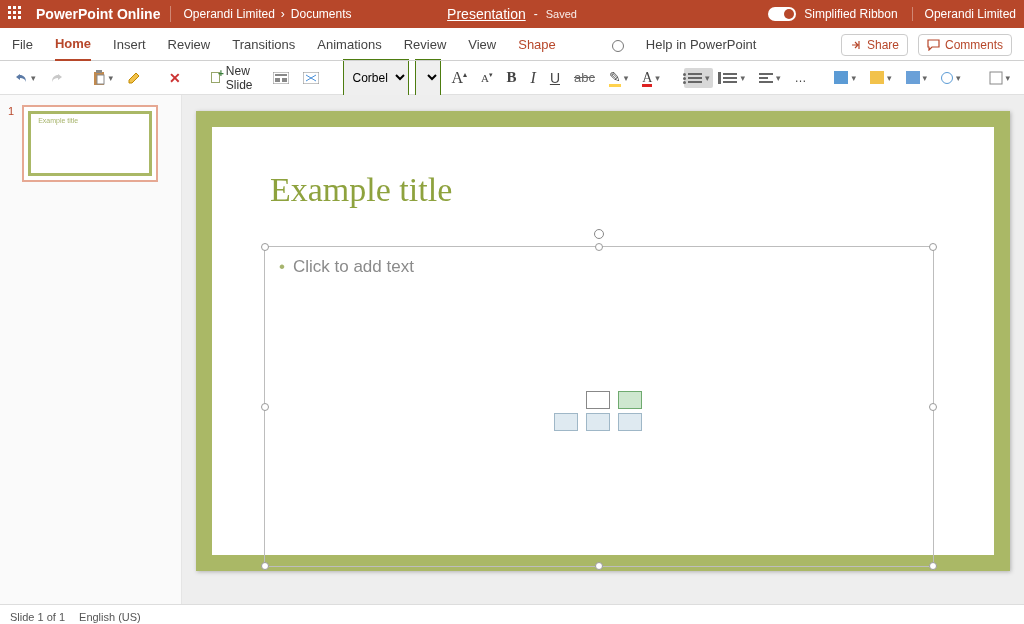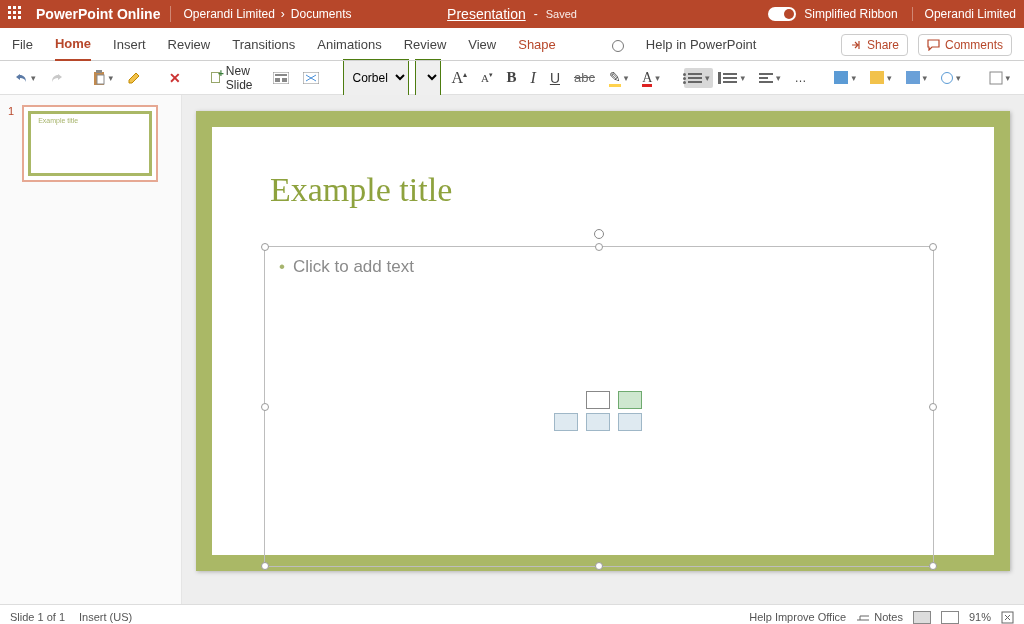--- a/index.html
+++ b/index.html
@@ -340,36 +340,14 @@
           <div></div>
           <div></div>
         </div>
       </div>
     </div>
   </div>
 </div>
 
 <div class="status">
   <span>Slide 1 of 1</span>
-  <span>Insert (US)</span>
-  <div class="sright">
-    <span>Help Improve Office</span>
-    <div class="sbtn">
-      <svg width="14" height="11" viewBox="0 0 14 11">
-          <path d="M1 8h12M4 8V4h9" stroke="#666" fill="none"></path>
-        </svg>
-      <span>Notes</span>
-    </div>
-    <div class="sbtn">
-        <div class="viewbtn" style="background:#ddd;"></div>
-      </div>
-    <div class="sbtn">
-        <div class="viewbtn"></div>
-      </div>
-    <span>91%</span>
-    <div class="sbtn">
-        <svg width="13" height="13" viewBox="0 0 13 13">
-          <rect x="1" y="1" width="11" height="11" fill="none" stroke="#666"></rect>
-          <path d="M4 4l5 5M9 4l-5 5" stroke="#666"></path>
-        </svg>
-      </div>
-  </div>
+  <span>English (US)</span>
 </div>
 
 </body></html>

